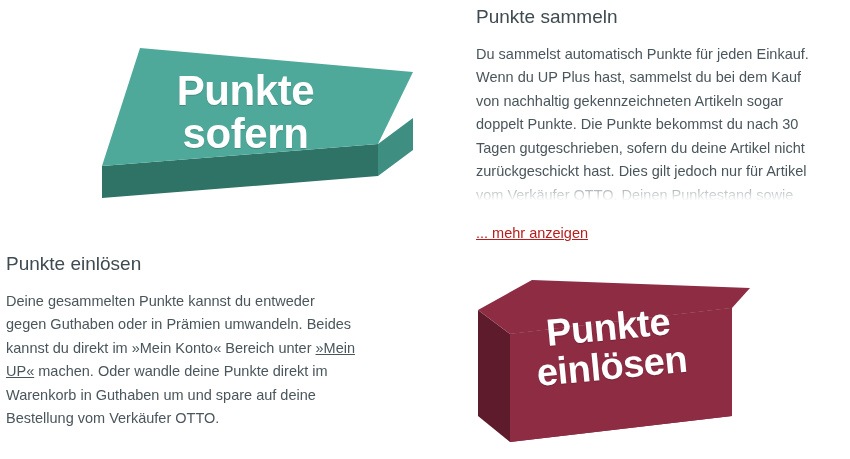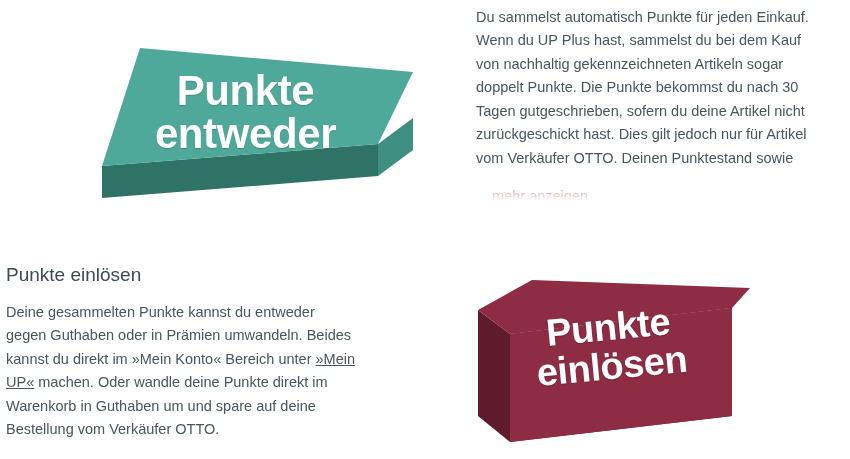--- a/index.html
+++ b/index.html
@@ -121,45 +121,46 @@
     right: 0;
     top: 176px;
     height: 24px;
     background: linear-gradient(to bottom, rgba(255,255,255,0.25), rgba(255,255,255,1) 78%);
     pointer-events: none;
   }
 
   #text-einloesen {
     position: absolute;
     left: 6px;
-    top: 264px;
+    top: 253px;
     width: 352px;
   }
 </style>
 </head>
 <body>
 
 <div class="block-wrap" id="block-sammeln">
   <div class="block">
     <svg class="face-top" viewBox="0 0 335 185" preserveAspectRatio="none">
 
       <polygon points="24,140 24,172 300,150 300,118" fill="#2f7266"></polygon>
 
       <polygon points="300,118 300,150 335,124 335,92" fill="#3f8e82"></polygon>
 
       <polygon points="24,140 62,22 335,46 300,118" fill="#4fa99b"></polygon>
     </svg>
     <div class="block-label label">
       <div>Punkte</div>
-      <div>entweder</div>
+      <div>sofern</div>
     </div>
   </div>
 </div>
 
 <div id="text-sammeln">
+  <h2 class="section-title">Punkte sammeln</h2>
   <p class="body-text">Du sammelst automatisch Punkte für jeden Einkauf. Wenn du UP Plus hast, sammelst du bei dem Kauf von nachhaltig gekennzeichneten Artikeln sogar doppelt Punkte. Die Punkte bekommst du nach 30 Tagen gutgeschrieben, sofern du deine Artikel nicht zurückgeschickt hast. Dies gilt jedoch nur für Artikel vom Verkäufer OTTO. Deinen Punktestand sowie</p>
   <div class="fade"></div>
   <a class="more-link">... mehr anzeigen</a>
 </div>
 
 <div id="text-einloesen">
   <h2 class="section-title">Punkte einlösen</h2>
   <p class="body-text"><span>Deine gesammelten Punkte kannst du entweder gegen Guthaben oder in Prämien umwandeln. Beides kannst du direkt im »Mein Konto« Bereich unter </span><span class="inline-link">»Mein UP«</span><span> machen. Oder wandle deine Punkte direkt im Warenkorb in Guthaben um und spare auf deine Bestellung vom Verkäufer OTTO.</span></p>
 </div>
 

